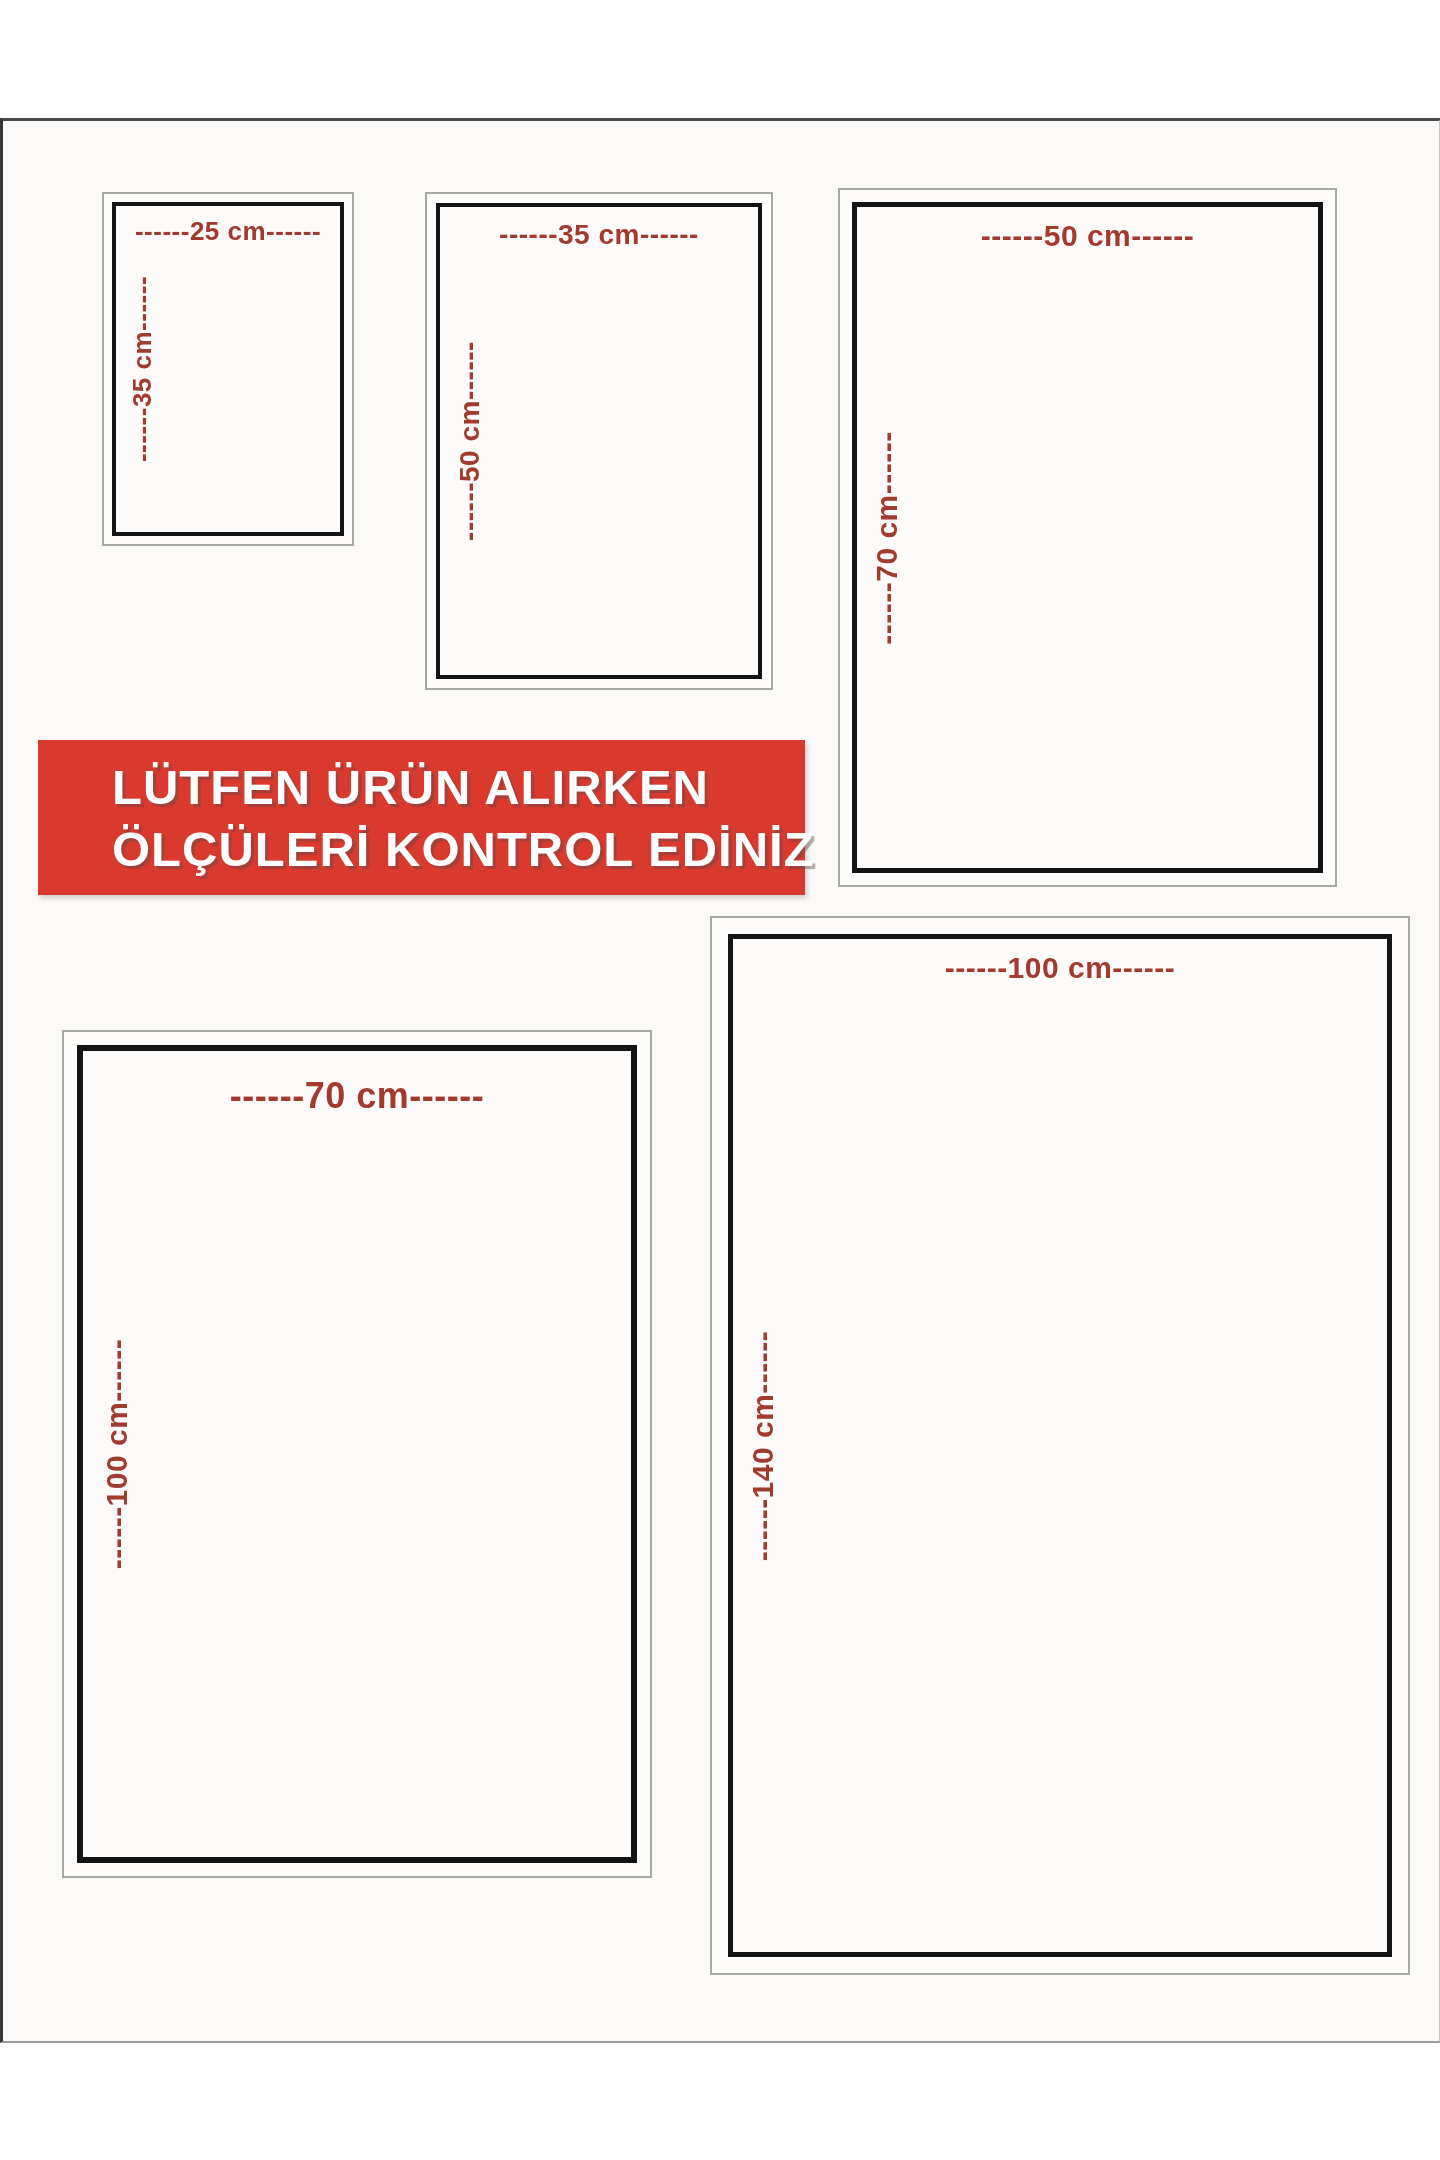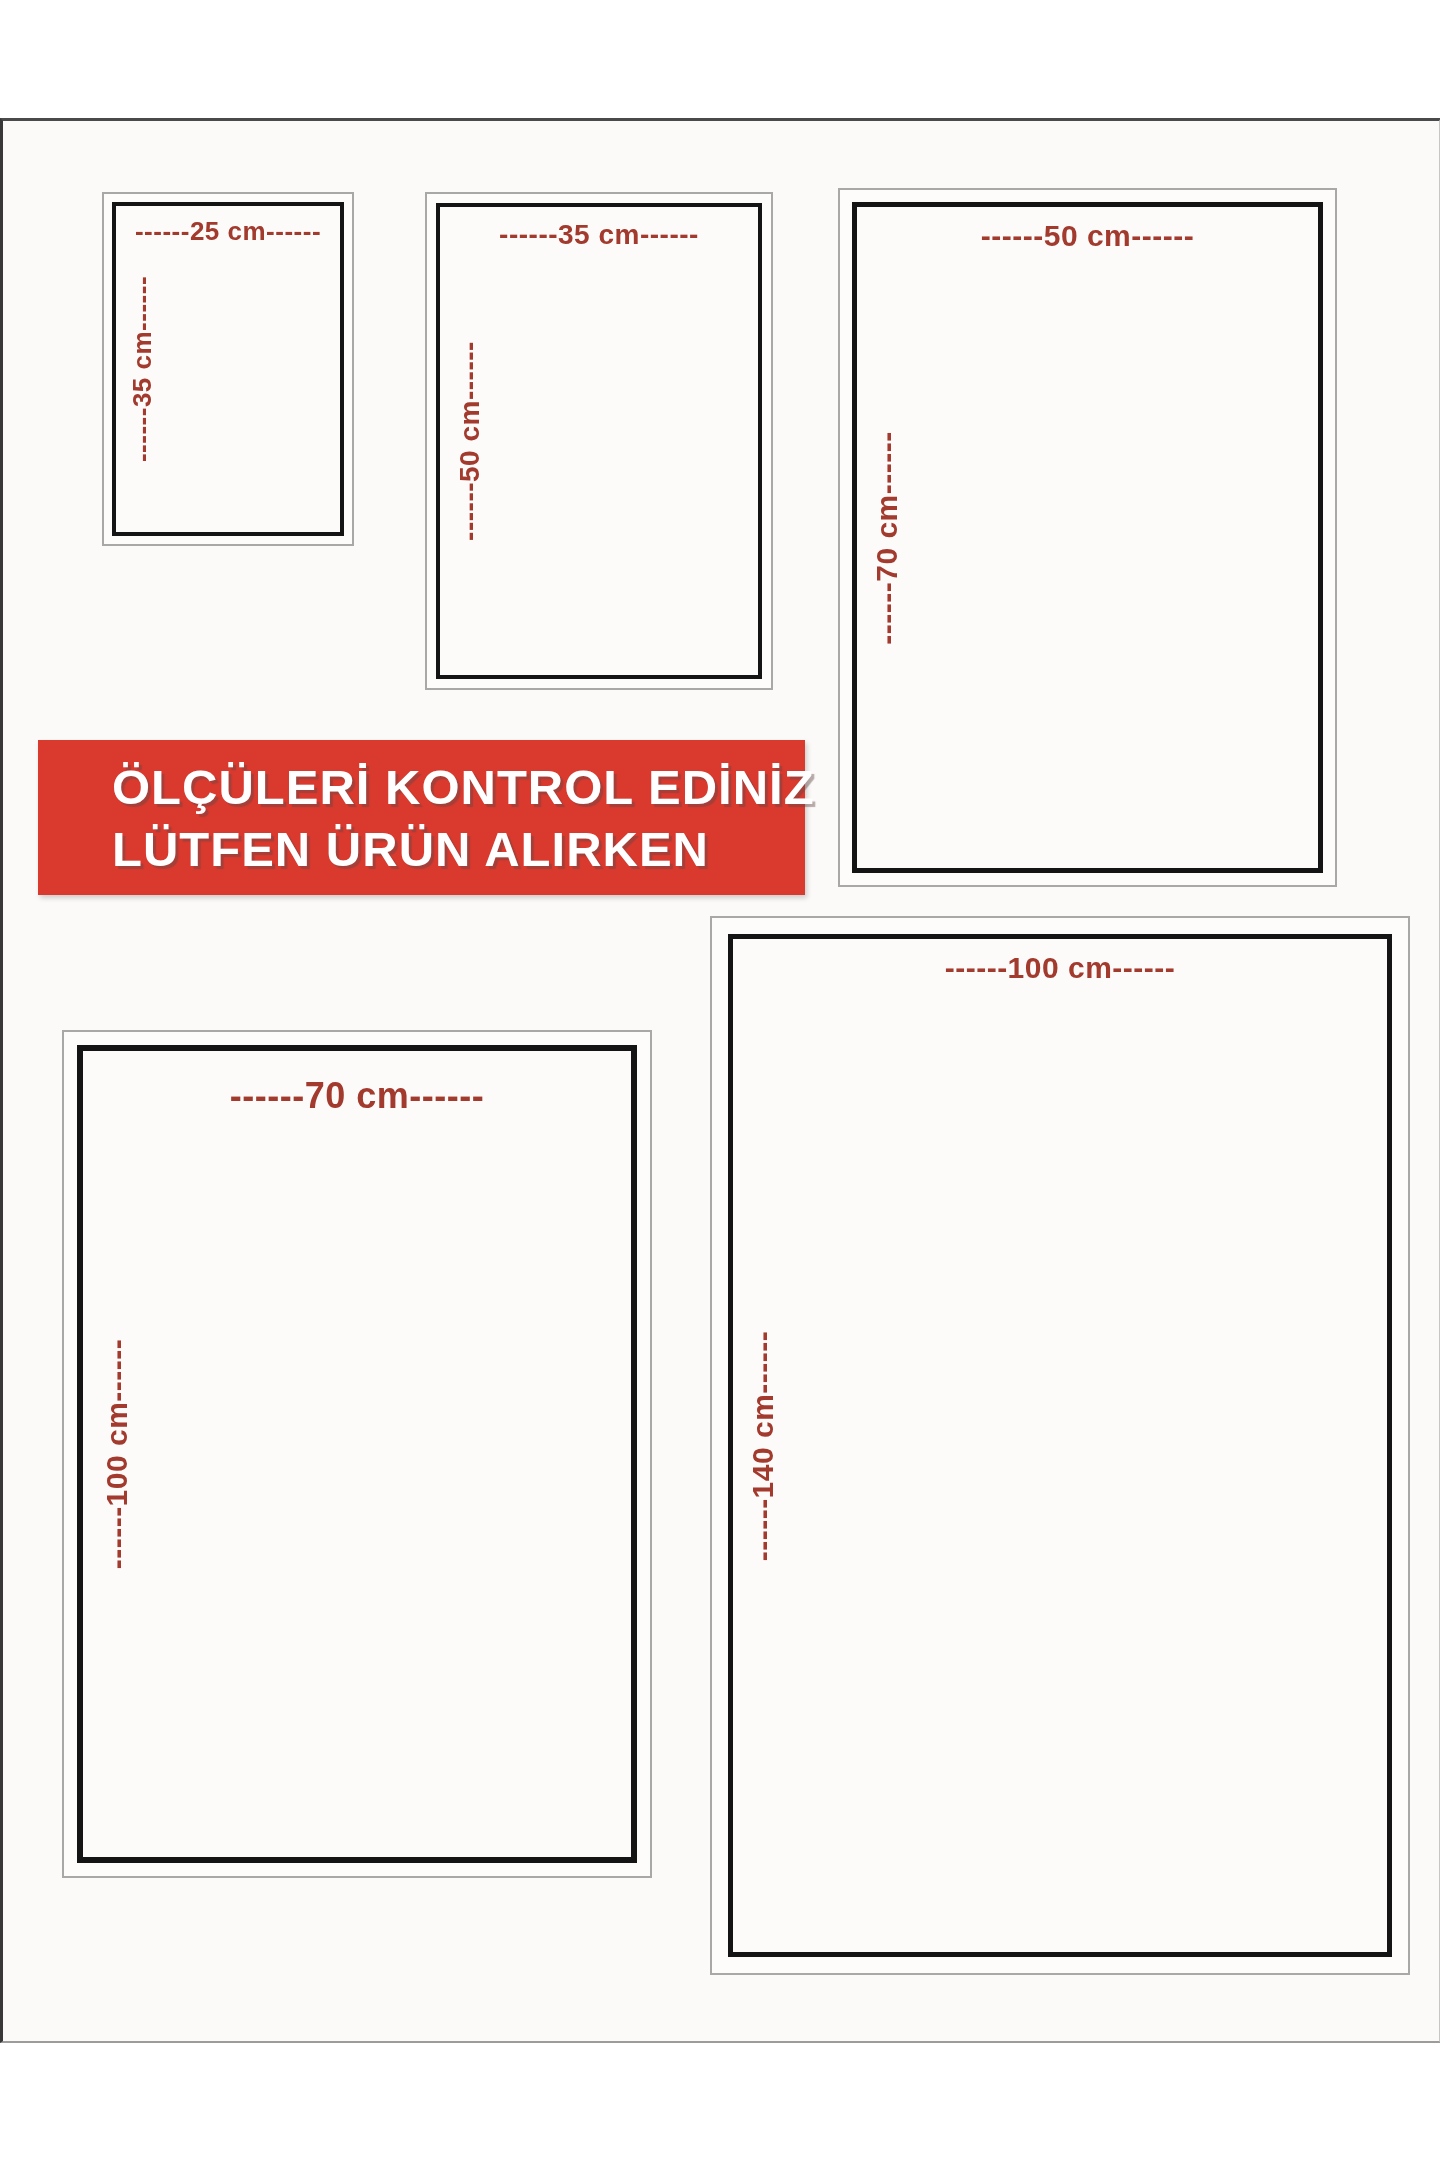--- a/index.html
+++ b/index.html
@@ -119,17 +119,17 @@
   </div>
 
   <div class="size-box box5" style="left:707px;top:795px;">
     <div class="inner">
       <div class="dim-label w-label">------100 cm------</div>
       <div class="dim-label h-label">------140 cm------</div>
     </div>
   </div>
 
   <div class="banner" style="left:35px;top:619px;">
+    <div class="banner-line">LÜTFEN ÜRÜN ALIRKEN</div>
     <div class="banner-line">ÖLÇÜLERİ KONTROL EDİNİZ</div>
-    <div class="banner-line">LÜTFEN ÜRÜN ALIRKEN</div>
   </div>
 
 </div>
 
 </body></html>

